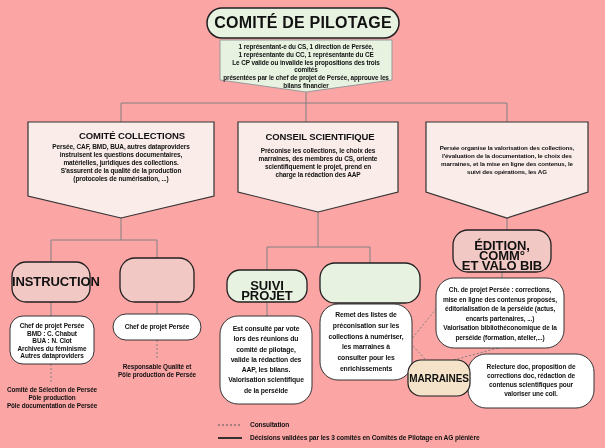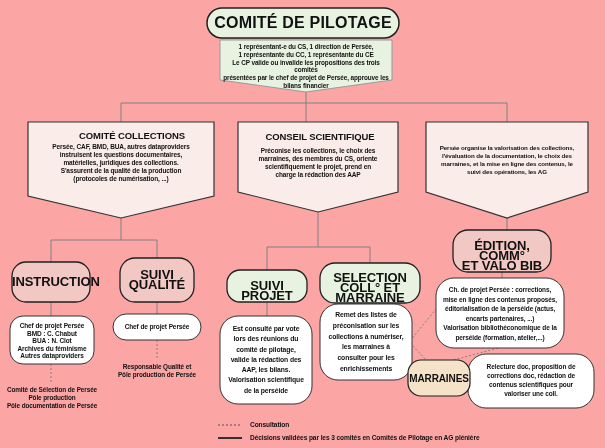--- a/index.html
+++ b/index.html
@@ -103,25 +103,21 @@
 marraines, des membres du CS, oriente
 scientifiquement le projet, prend en
 charge la rédaction des AAP</div>
 
   <div class="txt pent-body" style="left:426px;top:144px;width:162px;font-size:6.2px;">Persée organise la valorisation des collections,
 l'évaluation de la documentation, le choix des
 marraines, et la mise en ligne des contenus, le
 suivi des opérations, les AG</div>
 
   <div class="txt node-title" style="left:12px;top:277px;width:86px;">INSTRUCTION</div>
-  <div class="txt node-title" style="left:120px;top:270px;width:74px;">SUIVI
-QUALITÉ</div>
   <div class="txt node-title" style="left:227px;top:281px;width:80px;">SUIVI PROJET</div>
-  <div class="txt node-title" style="left:320px;top:273px;width:100px;">SELECTION
-COLL° ET MARRAINE</div>
   <div class="txt node-title" style="left:453px;top:241px;width:98px;">ÉDITION, COMM°
 ET VALO BIB</div>
 
   <div class="txt detail" style="left:10px;top:322px;width:84px;">Chef de projet Persée
 BMD : C. Chabut
 BUA : N. Clot
 Archives du féminisme
 Autres dataproviders</div>
   <div class="txt plain" style="left:2px;top:386px;width:100px;">Comité de Sélection de Persée
 Pôle production

